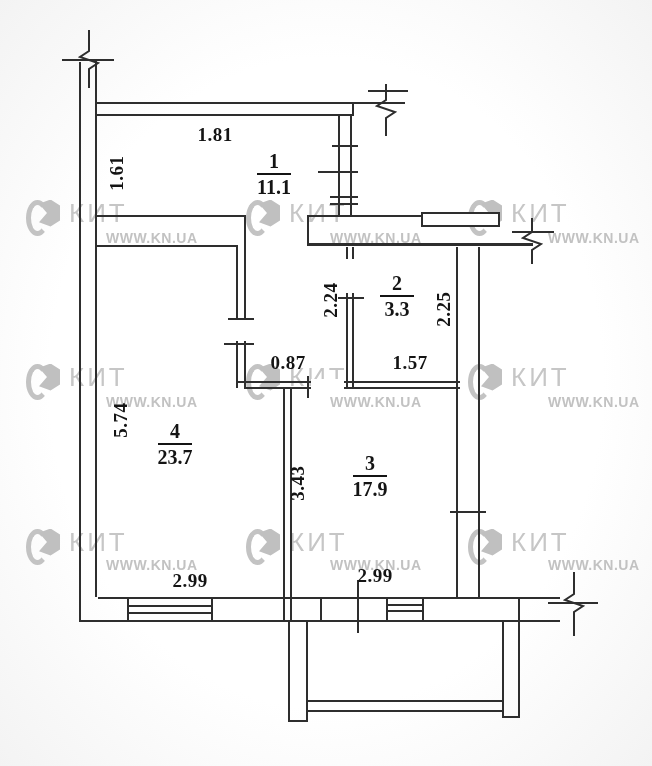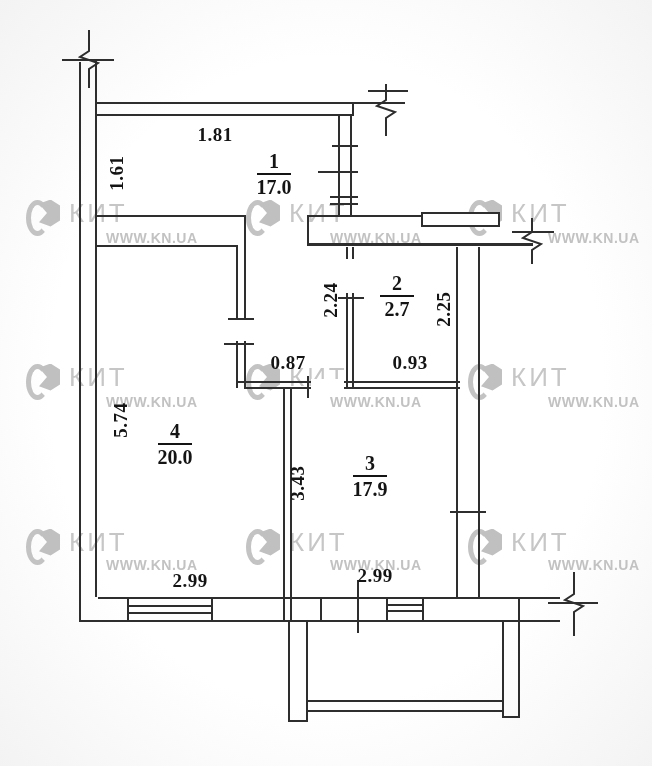--- a/index.html
+++ b/index.html
@@ -193,40 +193,40 @@
   <i class="l h" style="left:548px;top:602px;width:50px"></i>
   <svg class="brk" style="left:562px;top:572px" width="26" height="64">
       <polyline points="12,0 12,22 3,28 21,34 12,40 12,64" fill="none" stroke="#2e2e2e" stroke-width="2"></polyline>
     </svg>
 
   <div class="dim" style="left:185px;top:124px;width:60px">1.81</div>
   <div class="dim rot" style="left:87px;top:162px;width:60px">1.61</div>
   <div class="dim rot" style="left:301px;top:289px;width:60px">2.24</div>
   <div class="dim rot" style="left:414px;top:298px;width:60px">2.25</div>
   <div class="dim" style="left:260px;top:352px;width:56px">0.87</div>
-  <div class="dim" style="left:382px;top:352px;width:56px">0.93</div>
+  <div class="dim" style="left:382px;top:352px;width:56px">1.57</div>
   <div class="dim rot" style="left:91px;top:409px;width:60px">5.74</div>
   <div class="dim rot" style="left:268px;top:472px;width:60px">3.43</div>
   <div class="dim" style="left:162px;top:570px;width:56px">2.99</div>
   <div class="dim" style="left:347px;top:565px;width:56px">2.99</div>
 
   <div class="room" style="left:246px;top:150px;width:56px">
     <span class="num">1</span>
     <span class="bar"></span>
-    <span class="area">17.0</span>
+    <span class="area">11.1</span>
   </div>
   <div class="room" style="left:369px;top:272px;width:56px">
     <span class="num">2</span>
     <span class="bar"></span>
-    <span class="area">2.7</span>
+    <span class="area">3.3</span>
   </div>
   <div class="room" style="left:342px;top:452px;width:56px">
     <span class="num">3</span>
     <span class="bar"></span>
     <span class="area">17.9</span>
   </div>
   <div class="room" style="left:147px;top:420px;width:56px">
     <span class="num">4</span>
     <span class="bar"></span>
-    <span class="area">20.0</span>
+    <span class="area">23.7</span>
   </div>
 
 </div>
 
 </body></html>

